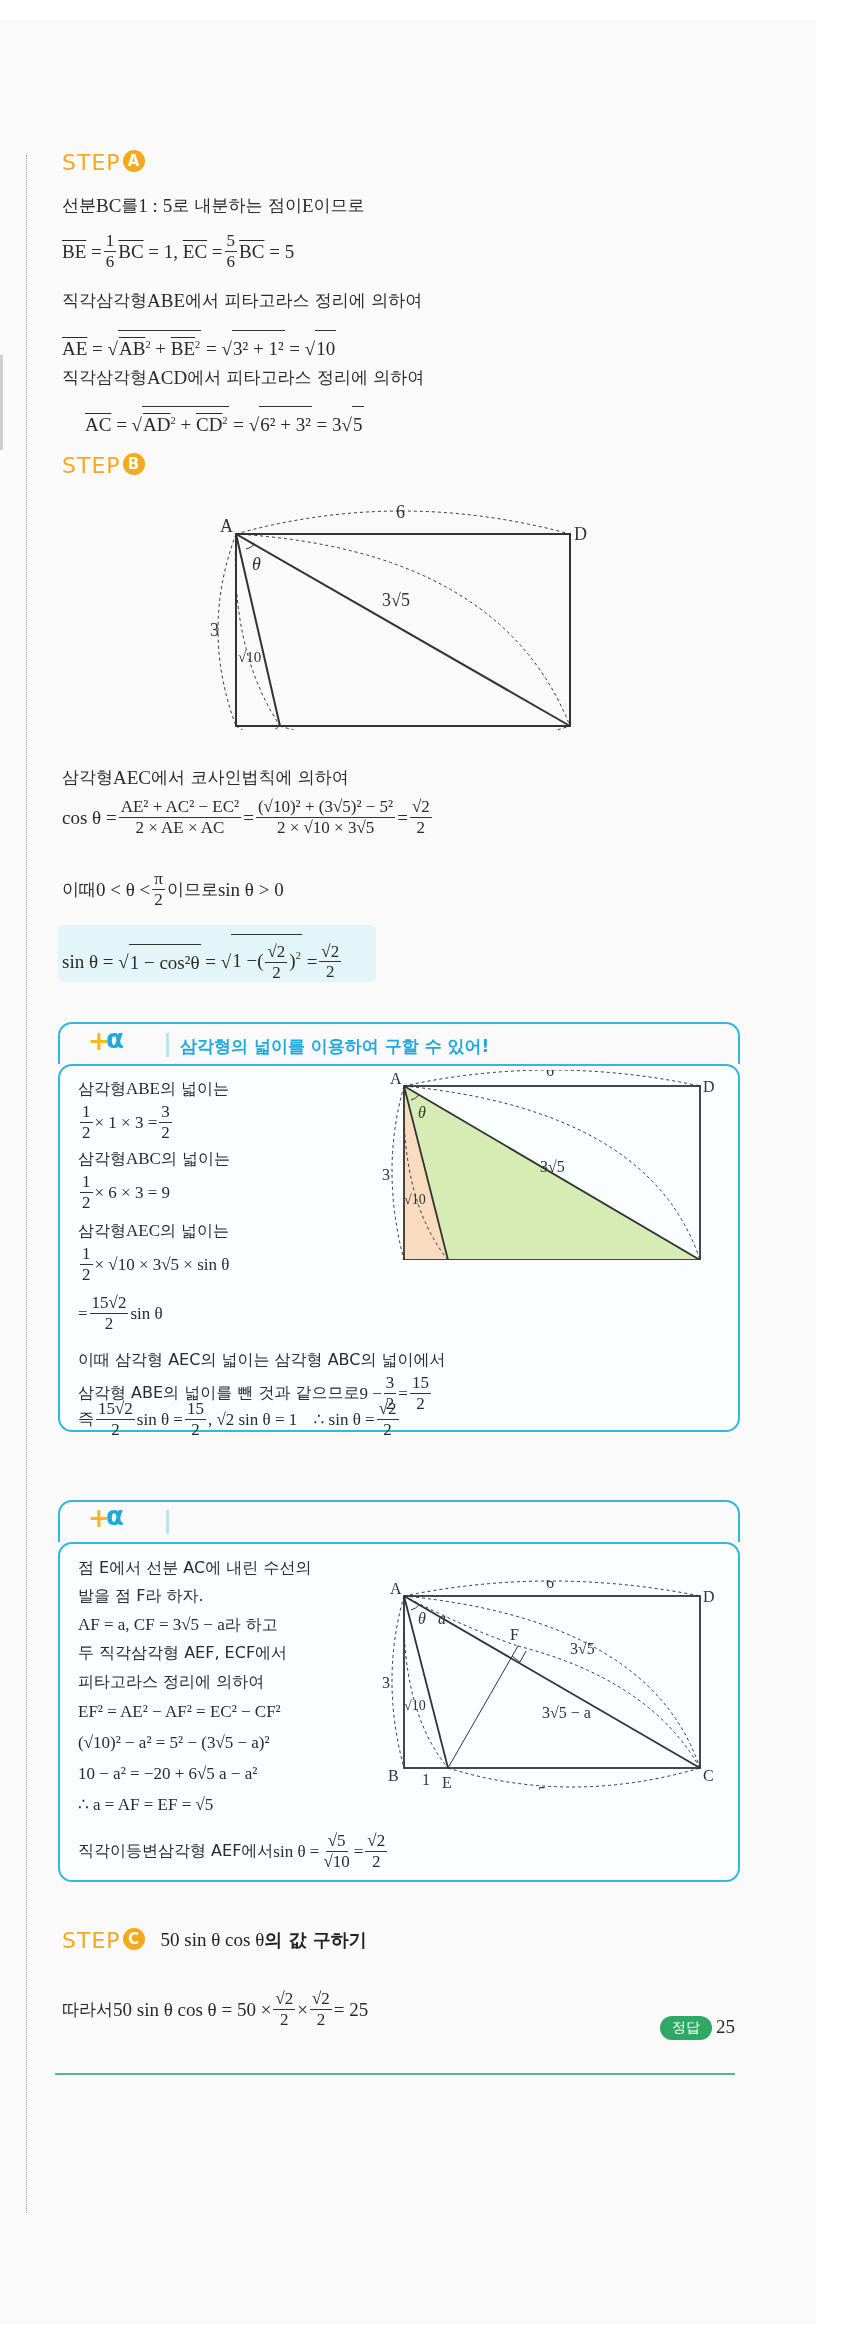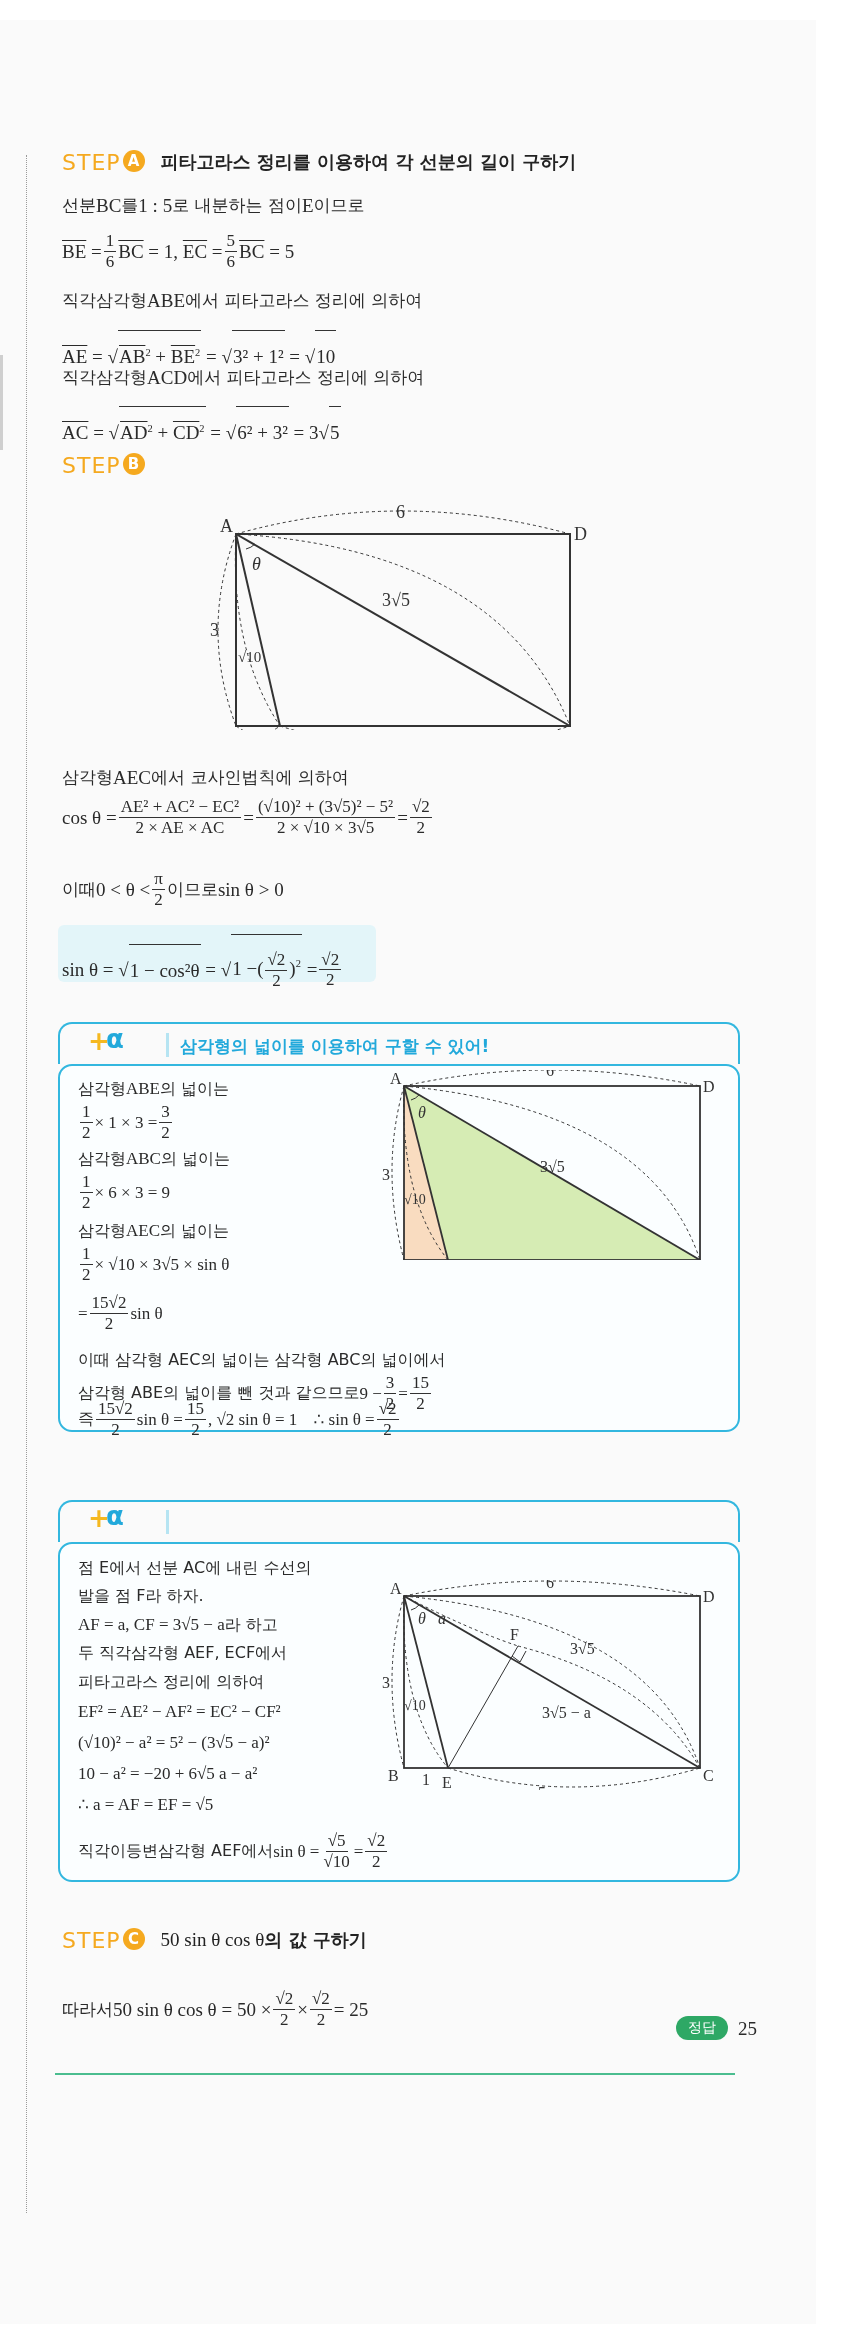--- a/index.html
+++ b/index.html
@@ -15,21 +15,21 @@
                 background:#f5a91f; color:#fff; font-family:"DejaVu Sans","Liberation Sans",sans-serif; font-weight:bold; font-size:15px; margin-left:2px; }
   .step-title { font-family:"DejaVu Sans","Liberation Sans",sans-serif; font-weight:bold; font-size:18px; margin-left:16px; color:#222; }
   .step-title .m { font-family:"Liberation Serif","DejaVu Serif",serif; font-weight:normal; font-size:19px; }
   .line { position:absolute; left:62px; font-size:19px; white-space:nowrap; line-height:1; display:flex; align-items:center; }
   .line .k { font-family:"DejaVu Sans","Liberation Sans",sans-serif; font-size:17px; }
   .m { font-family:"Liberation Serif","DejaVu Serif",serif; }
   .ol { text-decoration:overline; }
   .frac { display:inline-flex; flex-direction:column; align-items:center; vertical-align:middle; margin:0 2px; font-size:17px; line-height:1.05; }
   .frac .num { padding:0 2px 1px; border-bottom:1px solid #333; }
   .frac .den { padding:1px 2px 0; }
-  .sqrt { display:inline-block; border-top:1px solid #333; padding:16px 1px; margin-left:0; }
+  .sqrt { display:inline-block; border-top:1px solid #333; padding:8px 1px; margin-left:0; }
   sup { font-size:0.55em; }
   .hl { position:absolute; left:58px; top:925px; width:318px; height:57px; background:#e3f5f9; border-radius:6px; }
   .box { position:absolute; left:58px; width:678px; border:2px solid #33b7df; border-radius:14px; background:#fbfeff; }
   .box-head { position:absolute; left:58px; width:678px; height:40px; border-top:2px solid #33b7df; border-left:2px solid #33b7df; border-right:2px solid #33b7df; border-radius:14px 14px 0 0; }
   .plus { position:absolute; font-family:"DejaVu Sans","Liberation Sans",sans-serif; font-weight:bold; font-size:26px; color:#f5b81f; }
   .alpha { position:absolute; font-family:"DejaVu Sans","Liberation Sans",sans-serif; font-weight:bold; font-size:26px; color:#22a9db; }
   .box-title { position:absolute; font-family:"DejaVu Sans","Liberation Sans",sans-serif; font-weight:bold; font-size:17px; color:#22a9db; white-space:nowrap; }
   .bar { position:absolute; width:3px; height:24px; background:#b6e4f2; }
   .bl { position:absolute; left:78px; font-size:17px; white-space:nowrap; line-height:1; display:flex; align-items:center; }
   .bl .k { font-family:"DejaVu Sans","Liberation Sans",sans-serif; font-size:16px; }
@@ -41,21 +41,20 @@
 </head>
 <body>
 
 <div class="page"></div>
 <div class="tabmark"></div>
 <div class="guide"></div>
 
 <div class="step" style="top:150px;">
   <span class="step-word">STEP</span>
   <span class="step-badge">A</span>
-  <span class="step-title">피타고라스 정리를 이용하여 각 선분의 길이 구하기</span>
 </div>
 
 <div class="line" style="top:196px;text-align:center;">
   <span class="k">선분 </span>
     <span class="m">BC</span>
     <span class="k">를 </span>
     <span class="m">1 : 5</span>
     <span class="k">로 내분하는 점이 </span>
     <span class="m">E</span>
     <span class="k">이므로</span>
@@ -85,21 +84,21 @@
 <div class="line m" style="top:330px;">
   <span class="ol">AE</span>&nbsp;=&nbsp;√<span class="sqrt"><span class="ol">AB</span><sup>2</sup> + <span class="ol">BE</span><sup>2</sup></span>&nbsp;=&nbsp;√<span class="sqrt">3² + 1²</span>&nbsp;=&nbsp;√<span class="sqrt">10</span>
 </div>
 
 <div class="line" style="top:368px;">
   <span class="k">직각삼각형 </span>
     <span class="m">ACD</span>
     <span class="k">에서 피타고라스 정리에 의하여</span>
 </div>
 
-<div class="line m" style="top:406px;">
+<div class="line m" style="top:406px;margin-left:23px;">
   <span class="ol">AC</span>&nbsp;=&nbsp;√<span class="sqrt"><span class="ol">AD</span><sup>2</sup> + <span class="ol">CD</span><sup>2</sup></span>&nbsp;=&nbsp;√<span class="sqrt">6² + 3²</span>&nbsp;=&nbsp;<span>3</span>√<span class="sqrt">5</span>
 </div>
 
 <div class="step" style="top:453px;">
   <span class="step-word">STEP</span>
   <span class="step-badge">B</span>
 </div>
 
 <svg class="abs" style="left:200px;top:490px;" width="400" height="240">
   <g stroke="#333" fill="none">
@@ -385,18 +384,18 @@
       <span class="den">2</span>
     </span>
   <span class="m">×</span>
   <span class="frac m">
       <span class="num">√2</span>
       <span class="den">2</span>
     </span>
   <span class="m">= 25</span>
 </div>
 
-<div class="abs" style="left:676px;top:2016px;display:flex;align-items:flex-end;gap:10px;">
+<div class="abs" style="left:660px;top:2016px;display:flex;align-items:flex-start;gap:4px;">
   <span class="answer-badge">정답</span>
   <span class="m" style="font-size:19px;">25</span>
 </div>
 
 <div class="rule"></div>
 
 </body></html>

